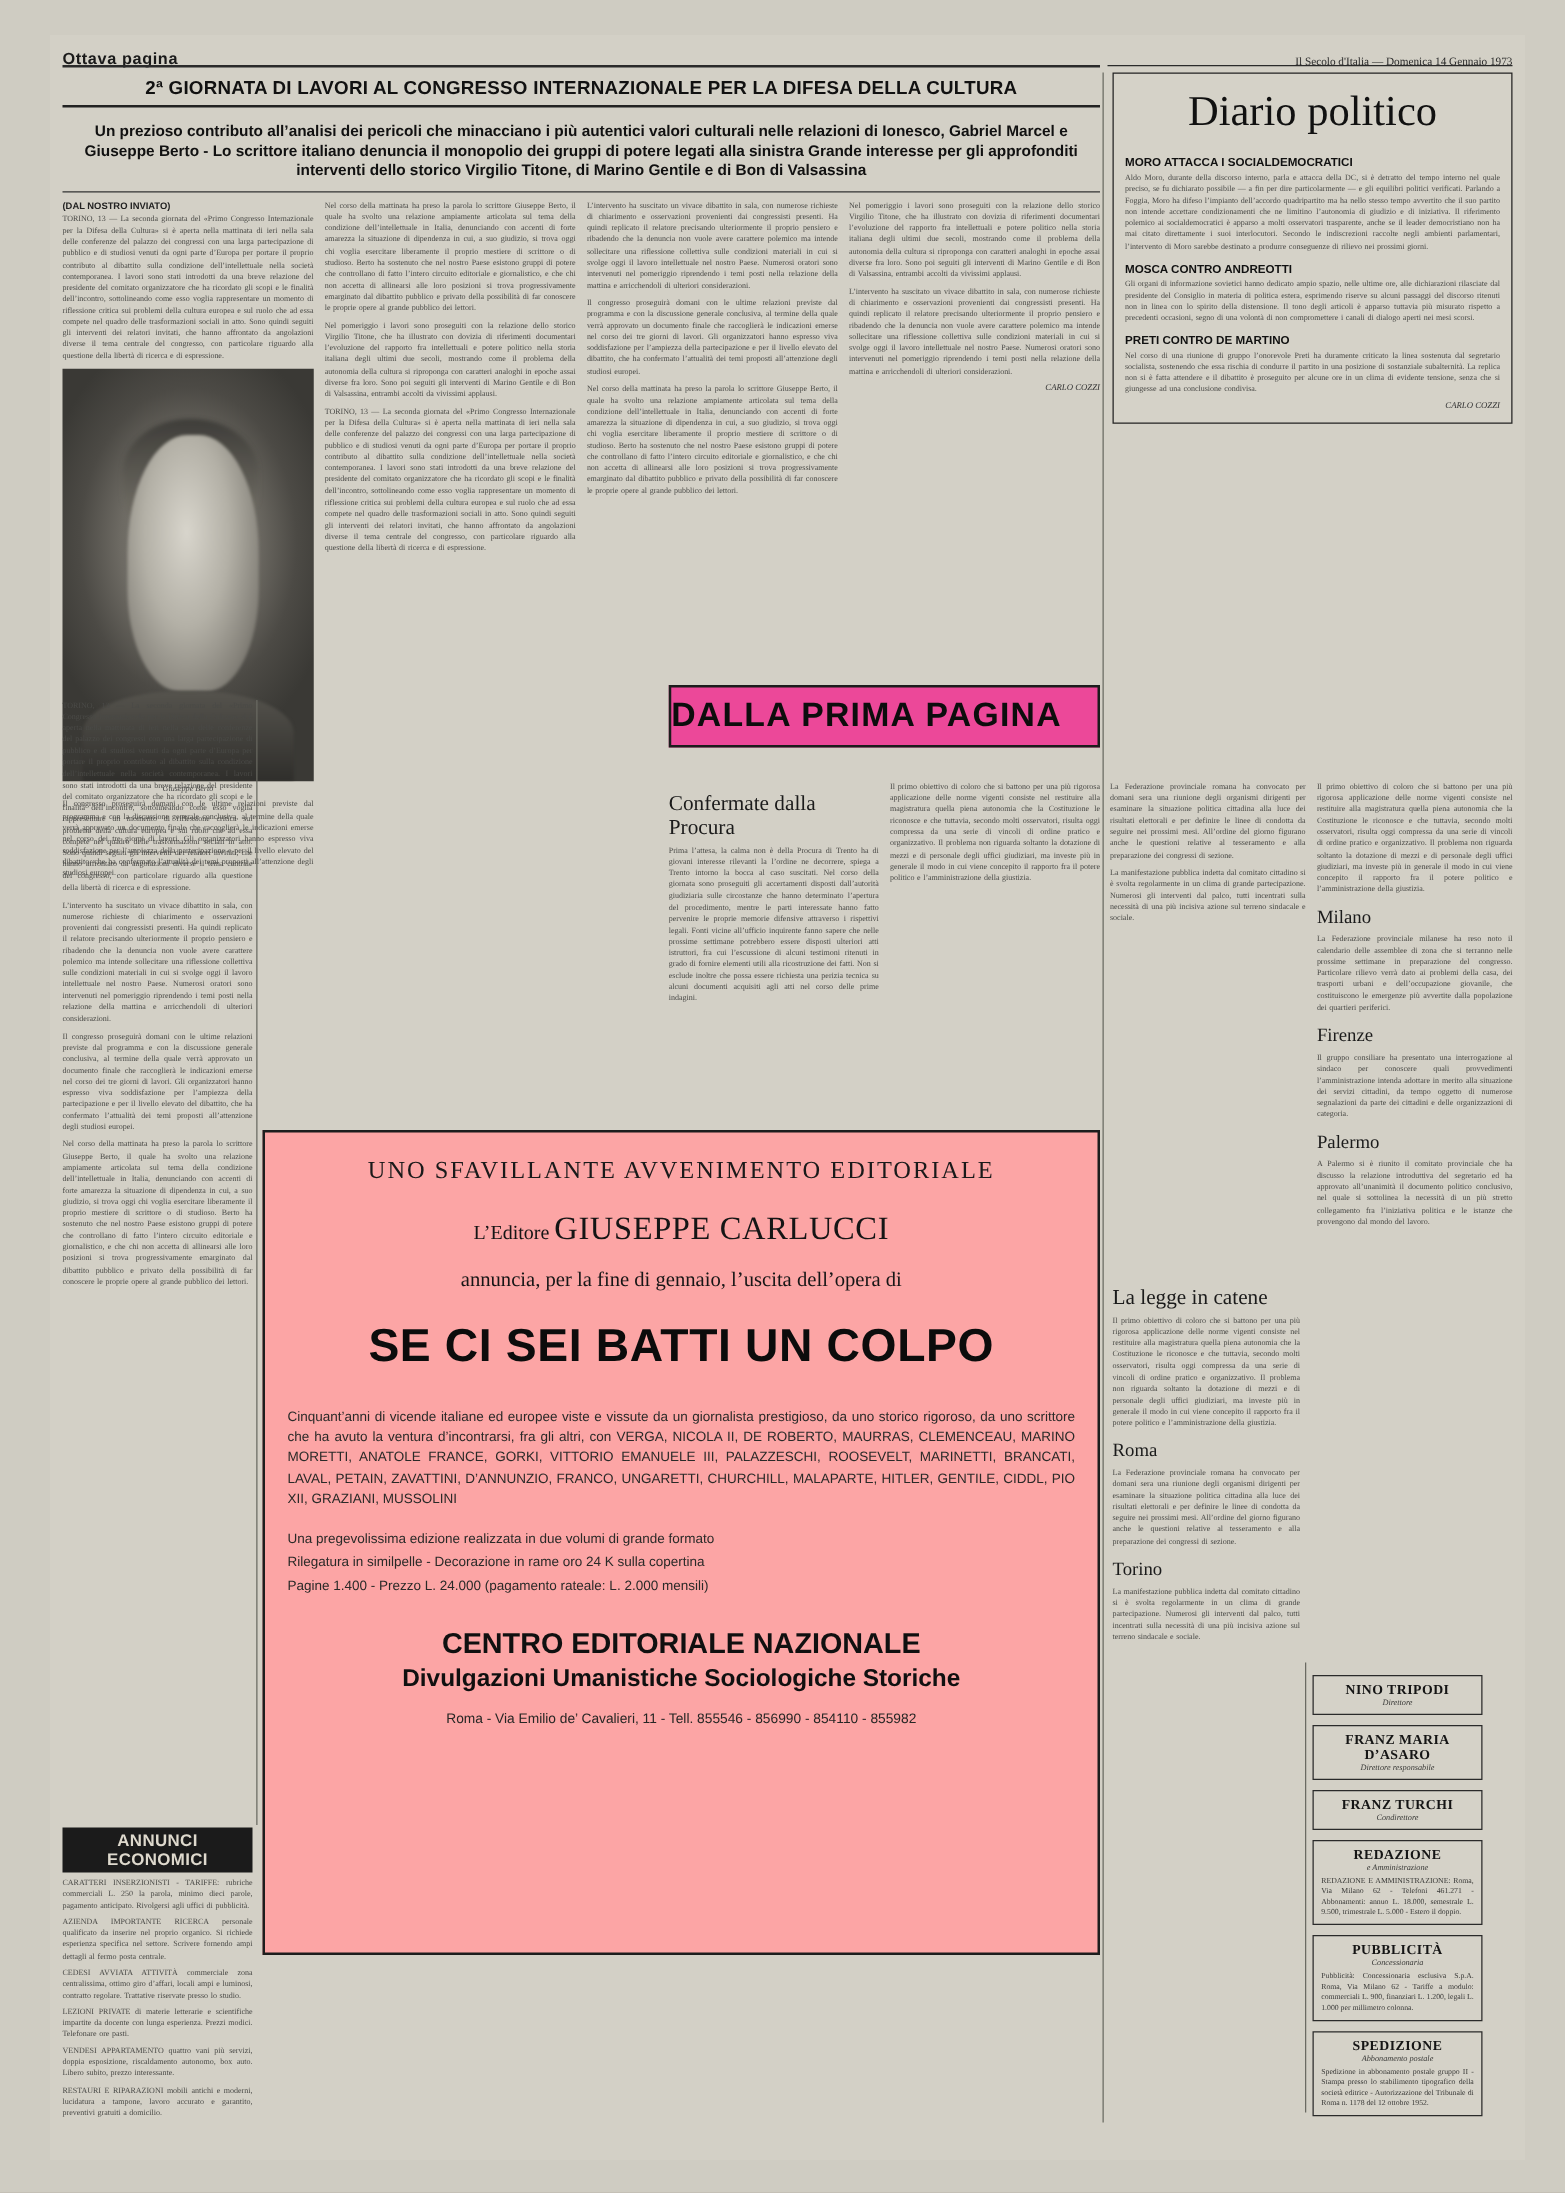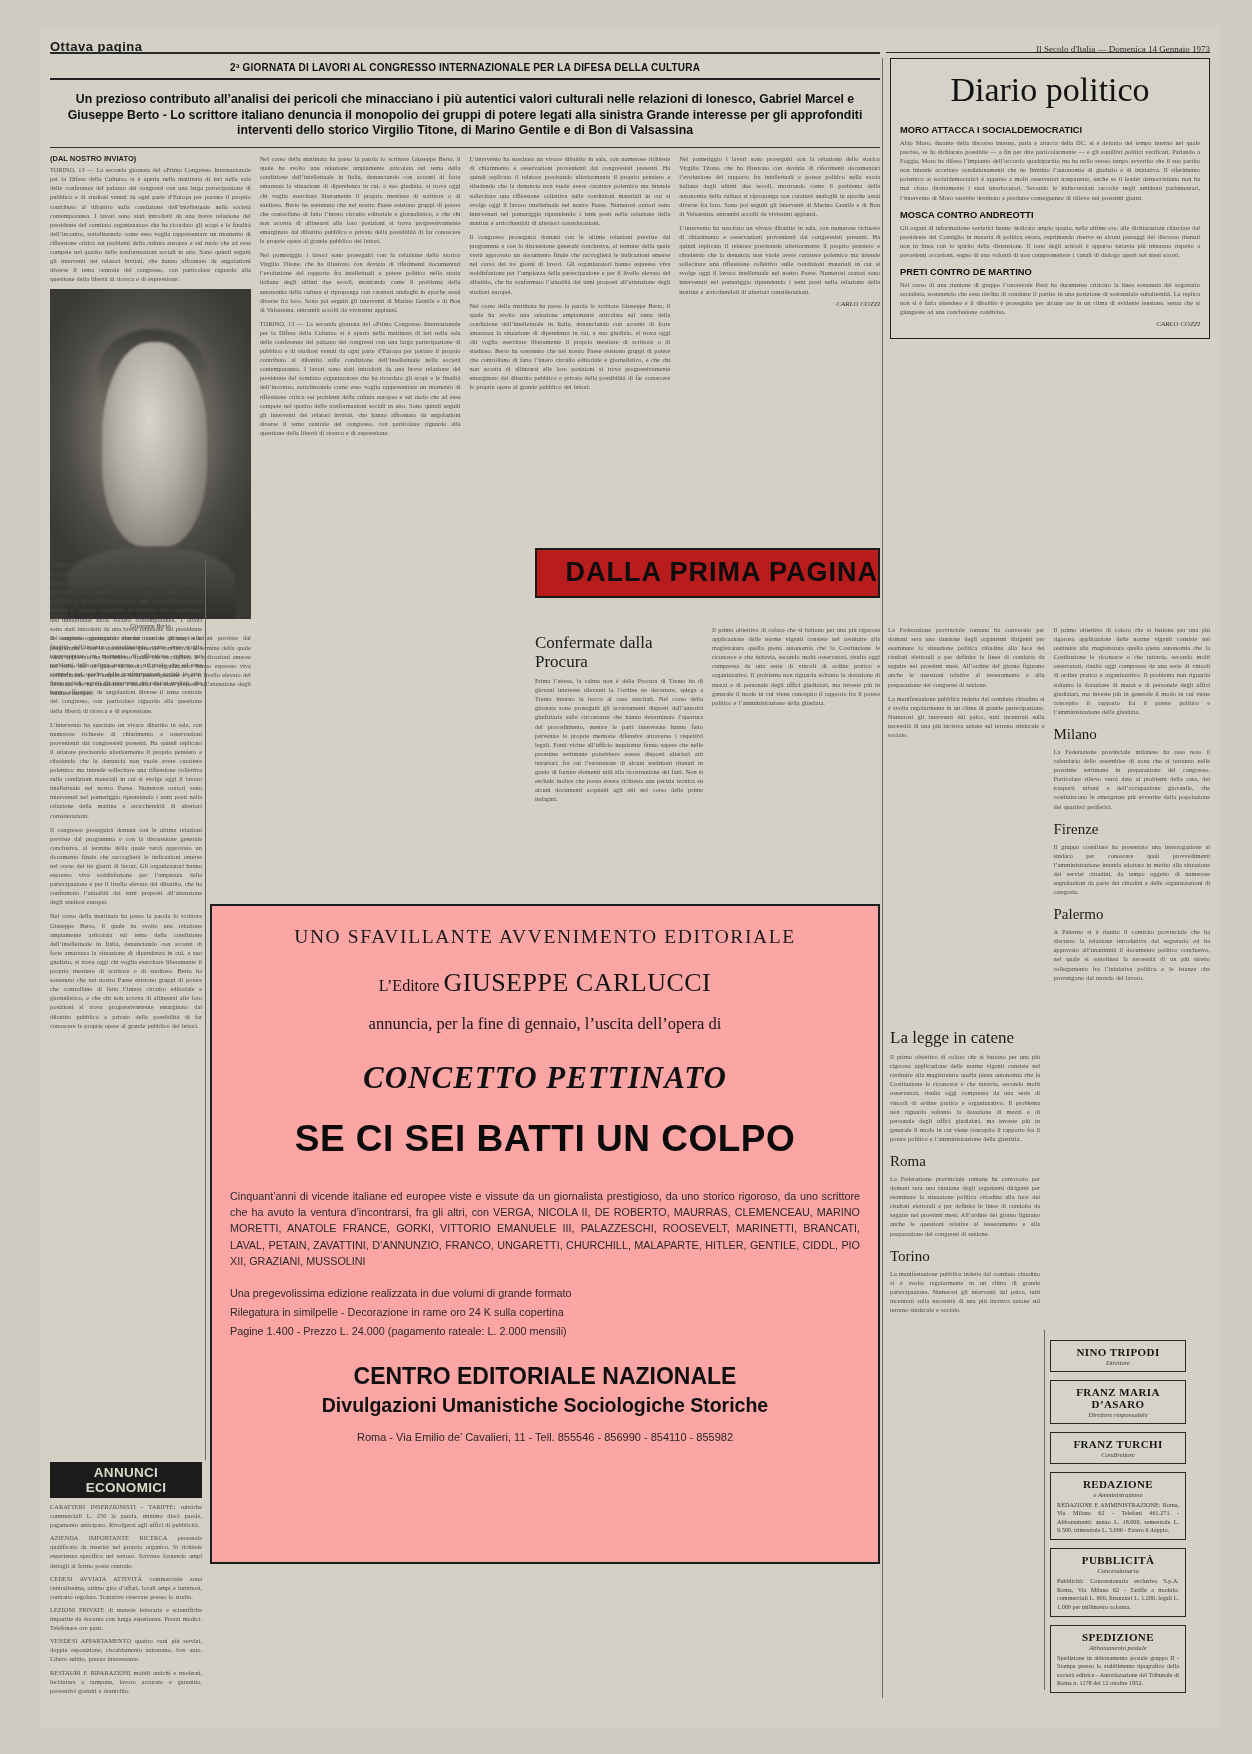--- a/index.html
+++ b/index.html
@@ -26,21 +26,21 @@
   }
   .masthead .right{
     font-family:"Liberation Serif", serif;font-size:9px;color:#2a2a2a;
   }
   .rule{position:absolute;background:#2a2a2a;}
 
   
   .mainblock{position:absolute;left:50px;top:58px;width:830px;}
   .kicker{
     font-family:"Liberation Sans", sans-serif;
-    font-weight:bold;font-size:10px;text-align:center;color:#111;
+    font-weight:bold;font-size:15px;text-align:center;color:#111;
     letter-spacing:.2px;padding:4px 0 5px 0;
     border-bottom:2px solid #222;
   }
   .headline{
     font-family:"Liberation Sans", sans-serif;
     font-weight:bold;color:#000;
     font-size:54px;line-height:1.02;letter-spacing:-1px;
     text-align:center;margin-top:10px;
   }
   .headline .l2{font-size:50px;display:block;margin-top:2px;}
@@ -88,22 +88,22 @@
     position:absolute;left:8%;bottom:0;width:84%;height:22%;
     border-radius:46% 46% 0 0;
     background:linear-gradient(180deg,#55534d,#2f2e2b);
     filter:blur(1.4px);
   }
   .caption{font-size:6.5px;text-align:center;color:#444;font-style:italic;}
 
   
   .dpp-wrap{position:absolute;left:535px;top:548px;width:345px;}
   .dpp{
-    border:2px solid #1c1c1c;padding:7px 0 8px 0;text-align:right;
-    background:#b91c1c;
+    border:2px solid #1c1c1c;padding:7px 0 8px 0;text-align:left;
+    background:#ec4899;
   }
   .dpp span{
     font-family:"Liberation Sans", sans-serif;font-weight:bold;
     font-size:27px;letter-spacing:1px;color:#0d0d0d;
   }
   .sub-h{
     font-family:"Liberation Serif", serif;font-size:17px;color:#1b1b1b;
     line-height:1.12;margin:8px 0 5px 0;
   }
 
@@ -251,21 +251,20 @@
     <div class="rsec">Torino</div>
     <div class="tx blur">La manifestazione pubblica indetta dal comitato cittadino si è svolta regolarmente in un clima di grande partecipazione. Numerosi gli interventi dal palco, tutti incentrati sulla necessità di una più incisiva azione sul terreno sindacale e sociale.</div>
   </div>
 
   <div class="advert">
     <div class="ad1">UNO SFAVILLANTE AVVENIMENTO EDITORIALE</div>
     <div class="ad2">
       <span>L’Editore </span><b>GIUSEPPE CARLUCCI</b>
     </div>
     <div class="ad3">annuncia, per la fine di gennaio, l’uscita dell’opera di</div>
-    <div class="ad4">CONCETTO PETTINATO</div>
     <div class="ad5">SE CI SEI BATTI UN COLPO</div>
     <div class="adbody">Cinquant’anni di vicende italiane ed europee viste e vissute da un giornalista prestigioso, da uno storico rigoroso, da uno scrittore che ha avuto la ventura d’incontrarsi, fra gli altri, con VERGA, NICOLA II, DE ROBERTO, MAURRAS, CLEMENCEAU, MARINO MORETTI, ANATOLE FRANCE, GORKI, VITTORIO EMANUELE III, PALAZZESCHI, ROOSEVELT, MARINETTI, BRANCATI, LAVAL, PETAIN, ZAVATTINI, D’ANNUNZIO, FRANCO, UNGARETTI, CHURCHILL, MALAPARTE, HITLER, GENTILE, CIDDL, PIO XII, GRAZIANI, MUSSOLINI</div>
     <div class="adbody2">Una pregevolissima edizione realizzata in due volumi di grande formato</div>
     <div class="adbody2" style="margin-top:2px;">Rilegatura in similpelle - Decorazione in rame oro 24 K sulla copertina</div>
     <div class="adbody2" style="margin-top:2px;">Pagine 1.400 - Prezzo L. 24.000 (pagamento rateale: L. 2.000 mensili)</div>
     <div class="ad6">CENTRO EDITORIALE NAZIONALE</div>
     <div class="ad7">Divulgazioni Umanistiche Sociologiche Storiche</div>
     <div class="ad8">Roma - Via Emilio de’ Cavalieri, 11 - Tell. 855546 - 856990 - 854110 - 855982</div>
   </div>
 

